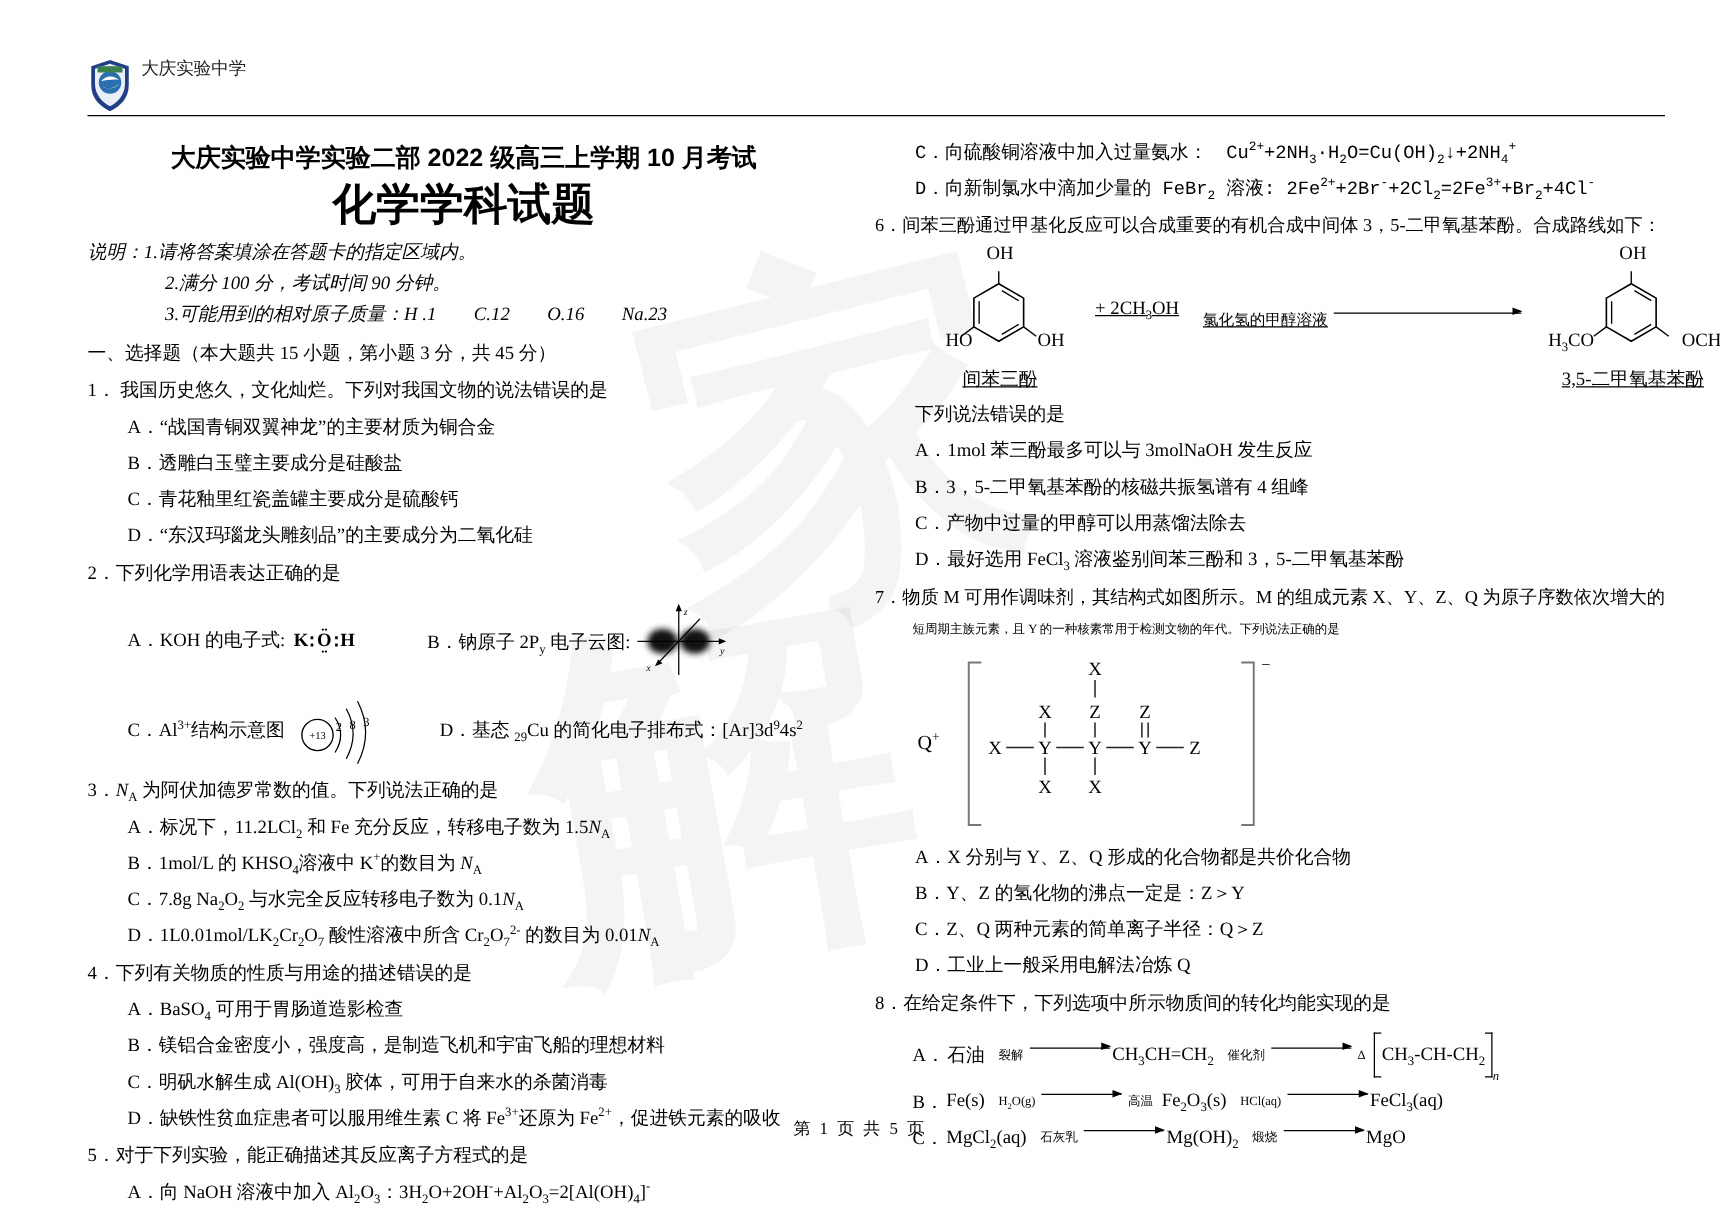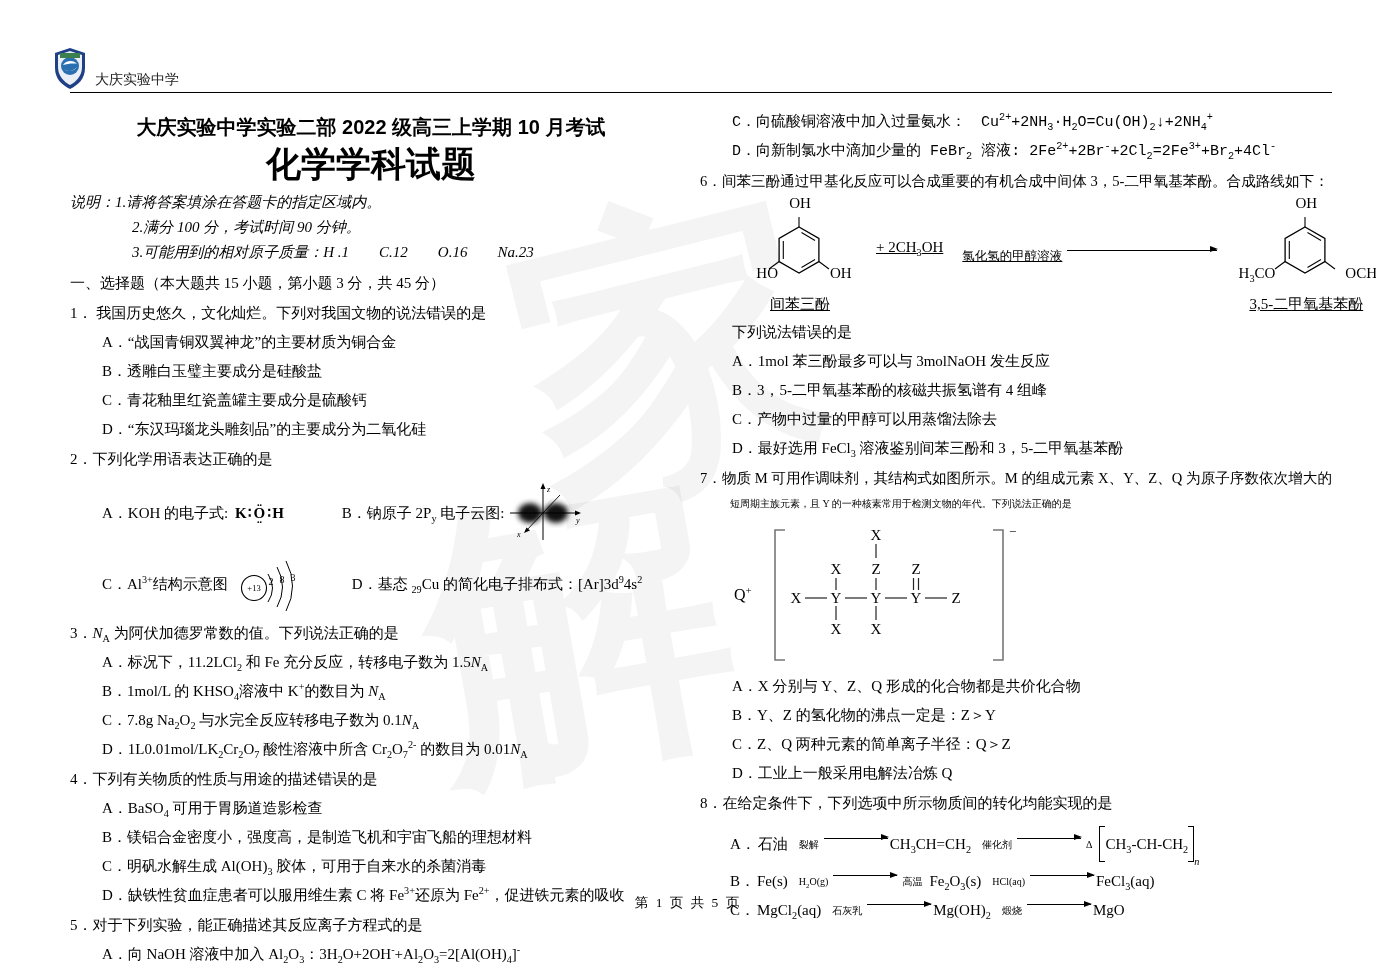--- a/index.html
+++ b/index.html
@@ -1,21 +1,21 @@
 <!DOCTYPE html>
 <html><head>
 <meta charset="utf-8">
 <style>
   html,body{margin:0;padding:0;background:#fff;}
   body{width:1376px;height:972px;position:relative;overflow:hidden;
        font-family:"Liberation Serif","DejaVu Serif",serif;color:#000;font-size:15px;}
   sub,sup{font-size:68%;line-height:0;}
   i{font-style:italic;}
   
-  .logo-row{position:absolute;left:52px;top:46px;display:flex;align-items:flex-end;gap:7px;z-index:2;}
+  .logo-row{position:absolute;left:70px;top:46px;display:flex;align-items:flex-start;gap:7px;z-index:2;}
   .school{font-size:14px;color:#222;padding-bottom:1px;}
   .header-rule{position:absolute;left:70px;right:44px;top:92px;border-top:1.6px solid #000;z-index:2;}
   
   .wm{position:absolute;color:rgba(40,40,40,0.05);font-weight:bold;z-index:0;pointer-events:none;}
   .wm1{left:520px;top:150px;font-size:300px;transform:rotate(-14deg);}
   .wm2{left:430px;top:430px;font-size:300px;transform:rotate(-10deg);}
   
   .col{position:absolute;top:100px;z-index:1;}
   .col-left{left:70px;width:602px;}
   .col-right{left:700px;width:640px;}

